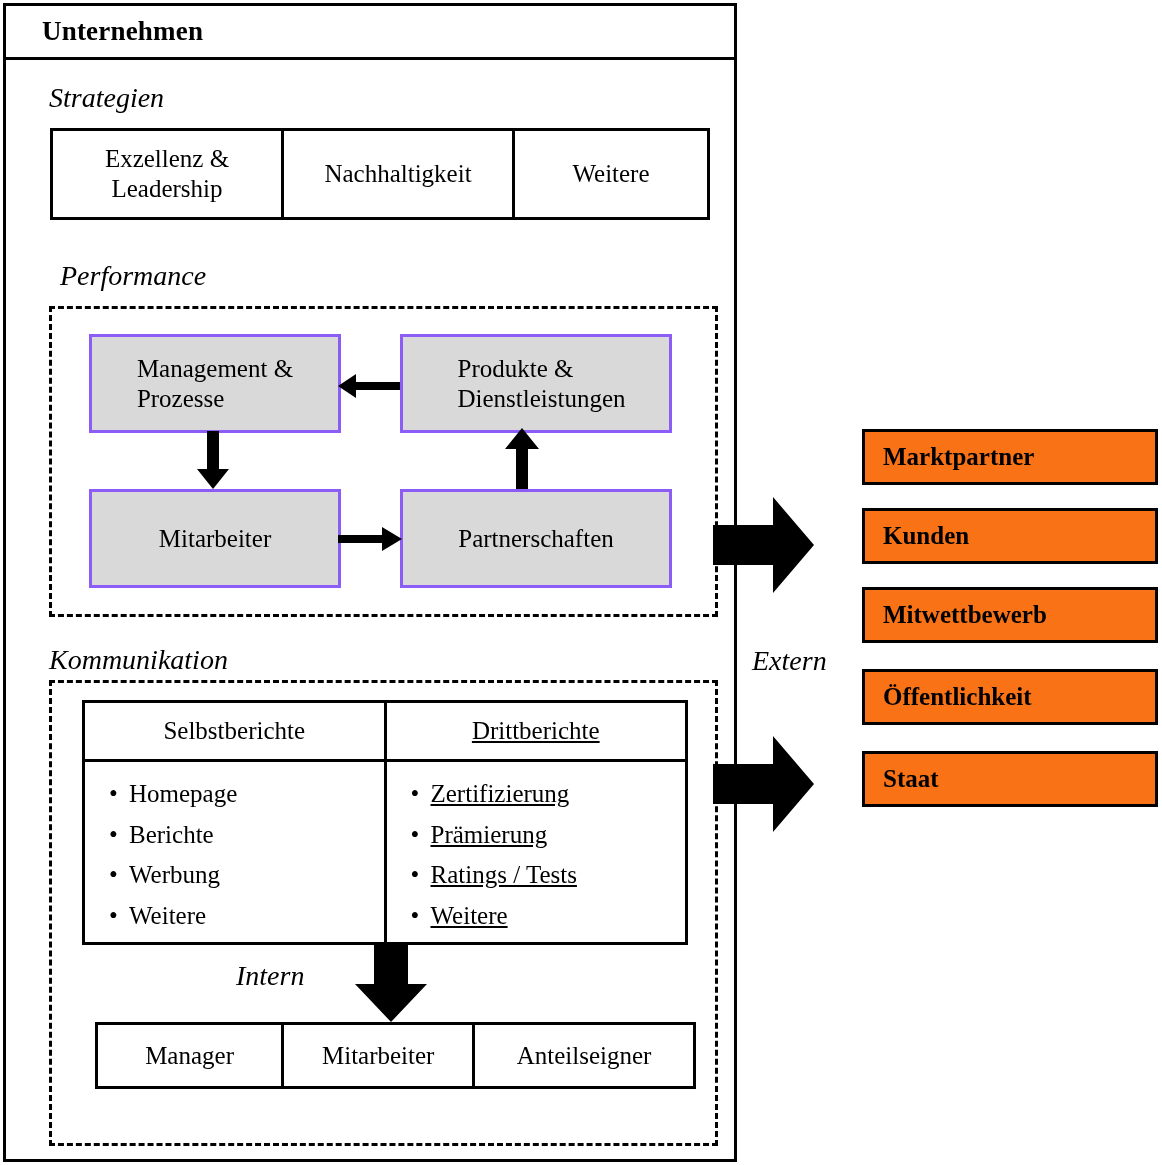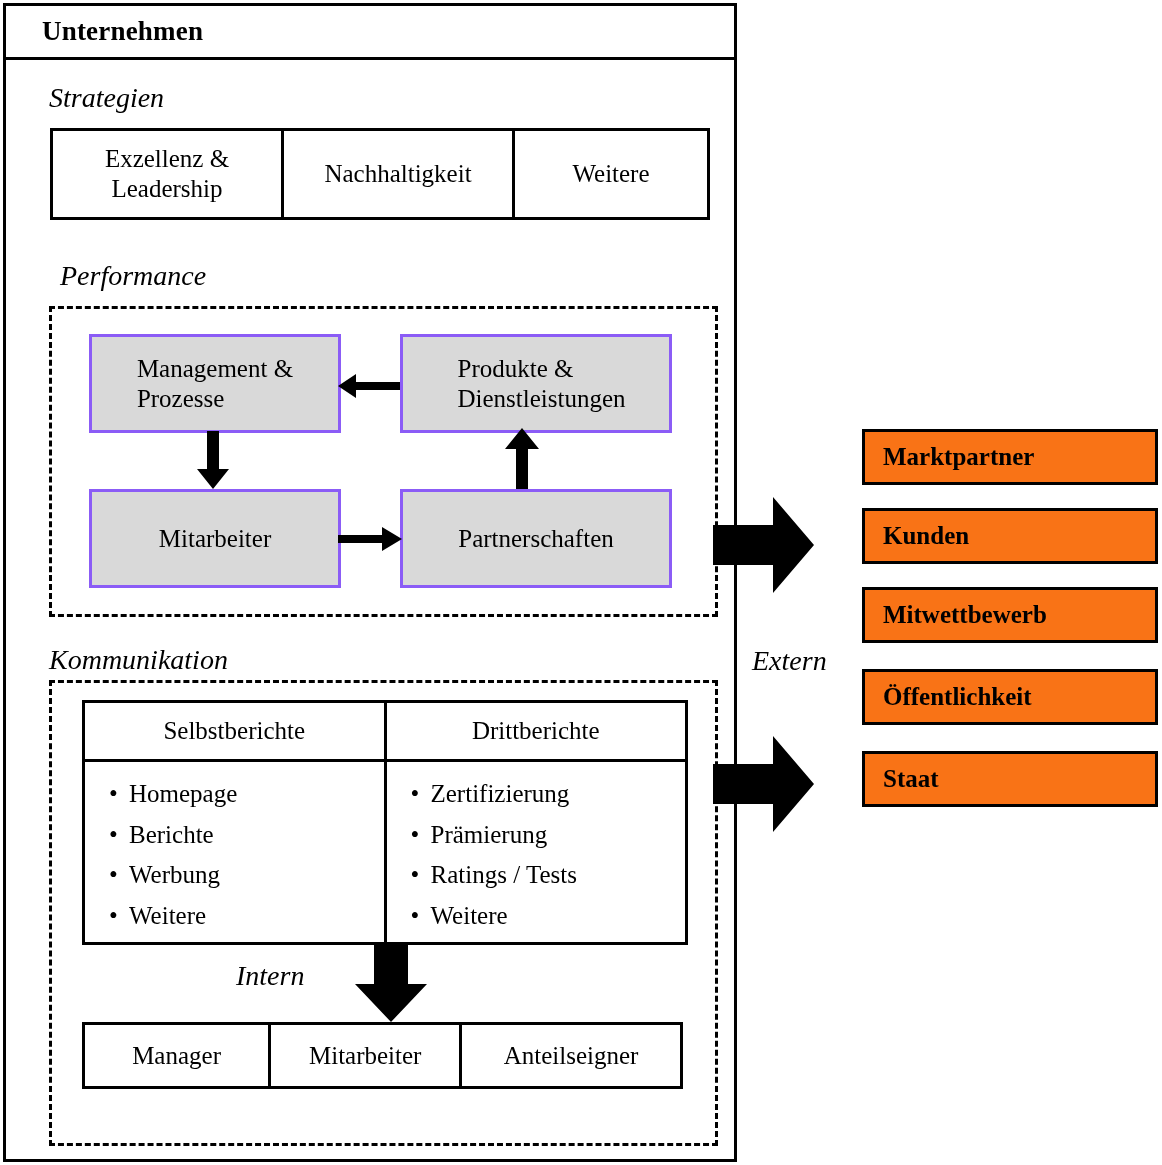--- a/index.html
+++ b/index.html
@@ -39,30 +39,30 @@
   #box-produkte{left:400px;top:334px;width:272px;height:99px;padding-left:11px;}
   #box-mitarbeiter{left:89px;top:489px;width:252px;height:99px;}
   #box-partner{left:400px;top:489px;width:272px;height:99px;}
 
   
   svg.arrow{position:absolute;overflow:visible;}
 
   
   #komm-table{left:82px;top:700px;width:606px;height:245px;border:3px solid #000;display:flex;}
   .komm-col{flex:1 1 0;border-right:3px solid #000;box-sizing:border-box;display:flex;flex-direction:column;}
-  .komm-col:last-child{border-right:none;}
+  .komm-col:last-child{border-right:none;text-decoration:underline;}
   .komm-head{height:56px;border-bottom:3px solid #000;display:flex;align-items:center;justify-content:center;
         font-size:25px;}
   .komm-body{flex:1 1 auto;padding:12px 0 0 24px;}
   .komm-body ul{list-style:none;margin:0;padding:0;}
   .komm-body li{font-size:25px;line-height:1.62;white-space:nowrap;}
   .komm-body li::before{content:"\2022";display:inline-block;width:20px;}
 
   
-  #intern-row{left:82px;top:1022px;width:601px;height:67px;border:3px solid #000;display:flex;}
+  #intern-row{left:95px;top:1022px;width:601px;height:67px;border:3px solid #000;display:flex;}
   #intern-row > div{height:100%;display:flex;align-items:center;justify-content:center;font-size:25px;
         border-right:3px solid #000;box-sizing:border-box;}
   #intern-row > div:last-child{border-right:none;}
   .in-w1{width:188px;} .in-w2{width:193px;} .in-w3{width:220px;}
 
   #intern-caption{left:236px;top:960px;}
   #extern-caption{left:752px;top:645px;}
 
   
   .stakeholder{left:862px;width:296px;height:56px;border:3px solid #000;background:#f97316;

